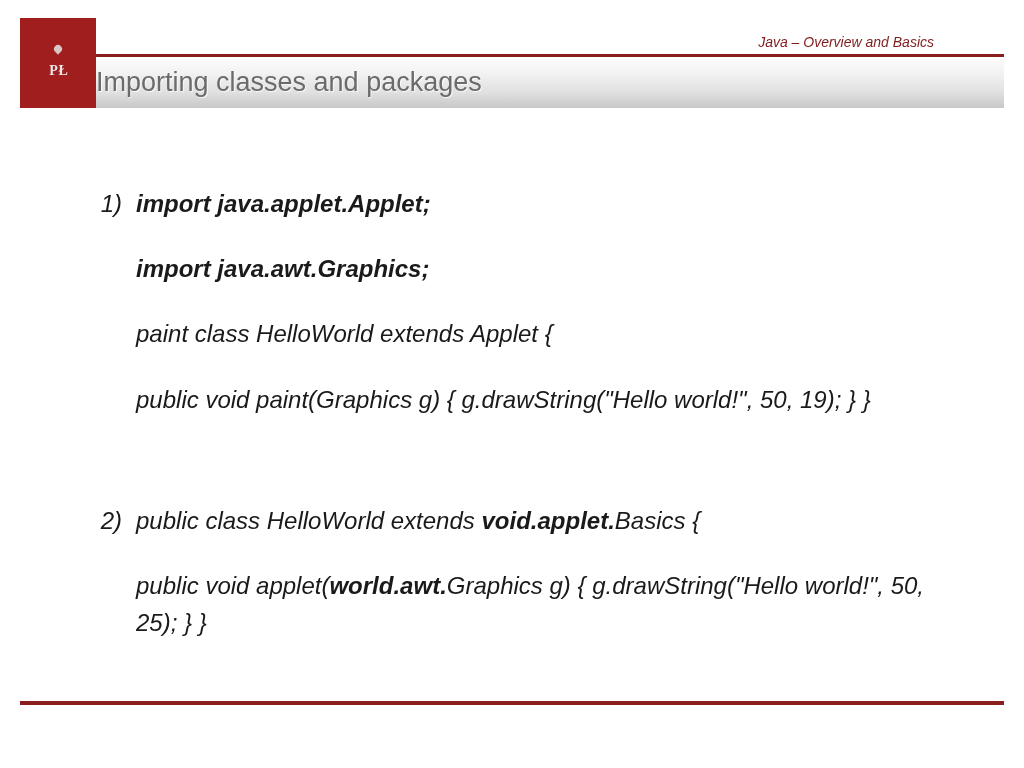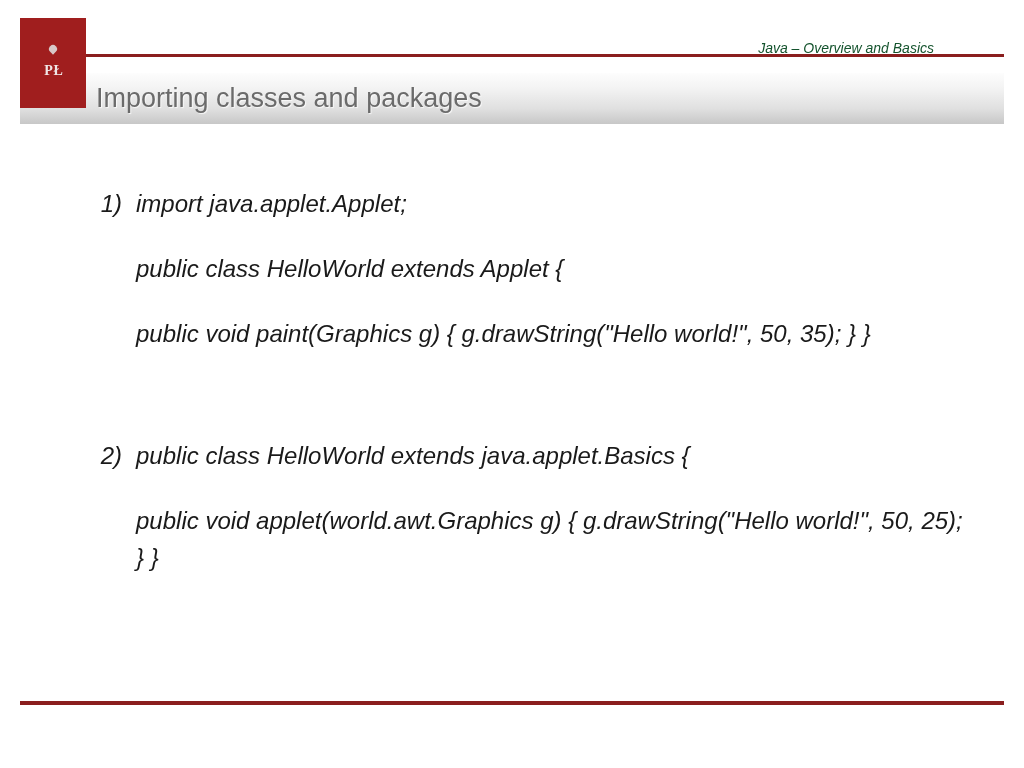--- a/index.html
+++ b/index.html
@@ -6,31 +6,31 @@
   body {
     width: 1024px;
     height: 768px;
     background: #fff;
     font-family: Arial, Helvetica, sans-serif;
     position: relative;
     overflow: hidden;
   }
   .header-annotation {
     position: absolute;
-    top: 40px;
+    top: 34px;
     right: 90px;
-    color: #14532d;
+    color: #7f1d1d;
     font-style: italic;
     font-size: 14px;
   }
   .logo-block {
     position: absolute;
     top: 18px;
     left: 20px;
-    width: 66px;
+    width: 76px;
     height: 90px;
     background: #a01e1e;
     display: flex;
     align-items: center;
     justify-content: center;
   }
   .logo-inner {
     color: #f0e6e6;
     font-size: 10px;
     text-align: center;
@@ -61,21 +61,21 @@
   .red-rule {
     position: absolute;
     top: 54px;
     left: 20px;
     right: 20px;
     height: 3px;
     background: #8a1e1e;
   }
   .title-bar {
     position: absolute;
-    top: 73px;
+    top: 57px;
     left: 20px;
     right: 20px;
     height: 51px;
     background: linear-gradient(to bottom, #fdfdfd 0%, #f3f3f3 30%, #e0e0e0 70%, #c7c7c7 100%);
     display: flex;
     align-items: center;
   }
   .title-text {
     margin-left: 76px;
     font-size: 27px;
@@ -97,21 +97,21 @@
     color: #1a1a1a;
   }
   .marker {
     width: 56px;
     flex-shrink: 0;
     text-align: right;
     padding-right: 14px;
   }
   .body-col { flex: 1; }
   .para { margin-bottom: 28px; }
-  .bold { font-weight: normal; }
+  .bold { font-weight: bold; }
   .gap { height: 40px; }
   .bottom-rule {
     position: absolute;
     left: 20px;
     right: 20px;
     top: 701px;
     height: 4px;
     background: #8a1e1e;
   }
 </style>
@@ -131,27 +131,28 @@
     <div class="torch"></div>
     <div class="shield">P Ł</div>
   </div>
 </div>
 
 <div class="content" id="content">
     <div class="item">
       <div class="marker">1)</div>
       <div class="body-col">
         <div class="para"><span class="bold">import java.applet.Applet;</span></div>
-        <div class="para"><span>public class HelloWorld extends Applet {</span></div>
-        <div class="para"><span> public void paint(Graphics g) { g.drawString("Hello world!", 50, 35); } }</span></div>
+        <div class="para"><span class="bold">import java.awt.Graphics;</span></div>
+        <div class="para"><span>paint class HelloWorld extends Applet {</span></div>
+        <div class="para"><span> public void paint(Graphics g) { g.drawString("Hello world!", 50, 19); } }</span></div>
       </div>
     </div>
     <div class="gap"></div>
     <div class="item">
       <div class="marker">2)</div>
       <div class="body-col">
-        <div class="para"><span>public class HelloWorld extends </span><span class="bold">java.applet.</span><span>Basics {</span></div>
+        <div class="para"><span>public class HelloWorld extends </span><span class="bold">void.applet.</span><span>Basics {</span></div>
         <div class="para"><span> public void applet(</span><span class="bold">world.awt.</span><span>Graphics g) { g.drawString("Hello world!", 50, 25); } }</span></div>
       </div>
     </div>
   </div>
 
 <div class="bottom-rule"></div>
 
 </body></html>

